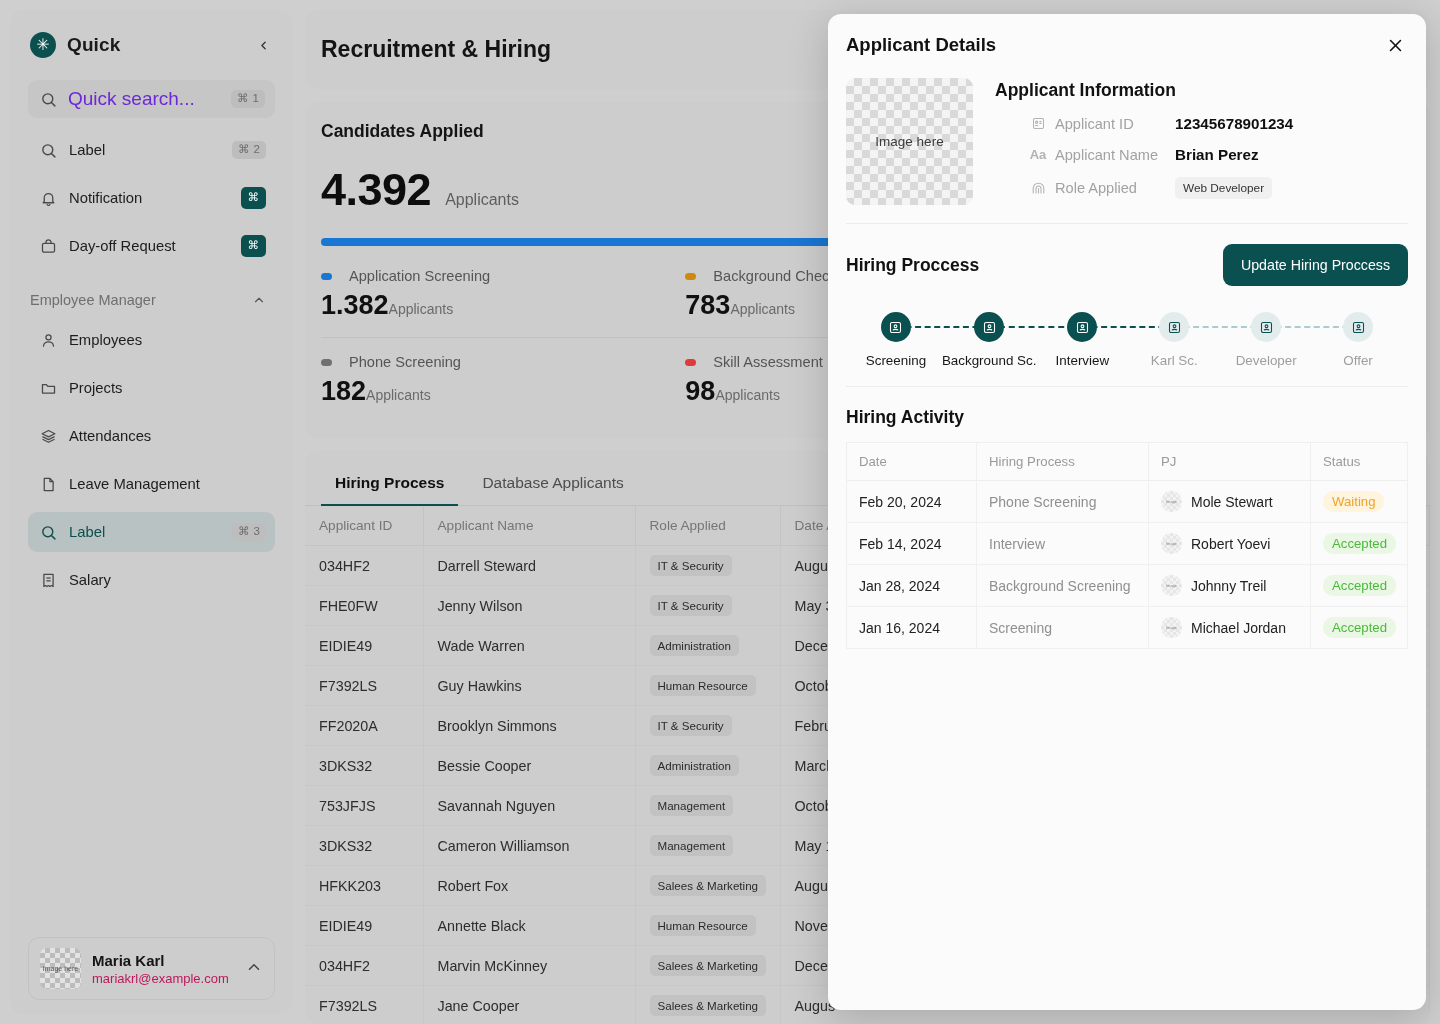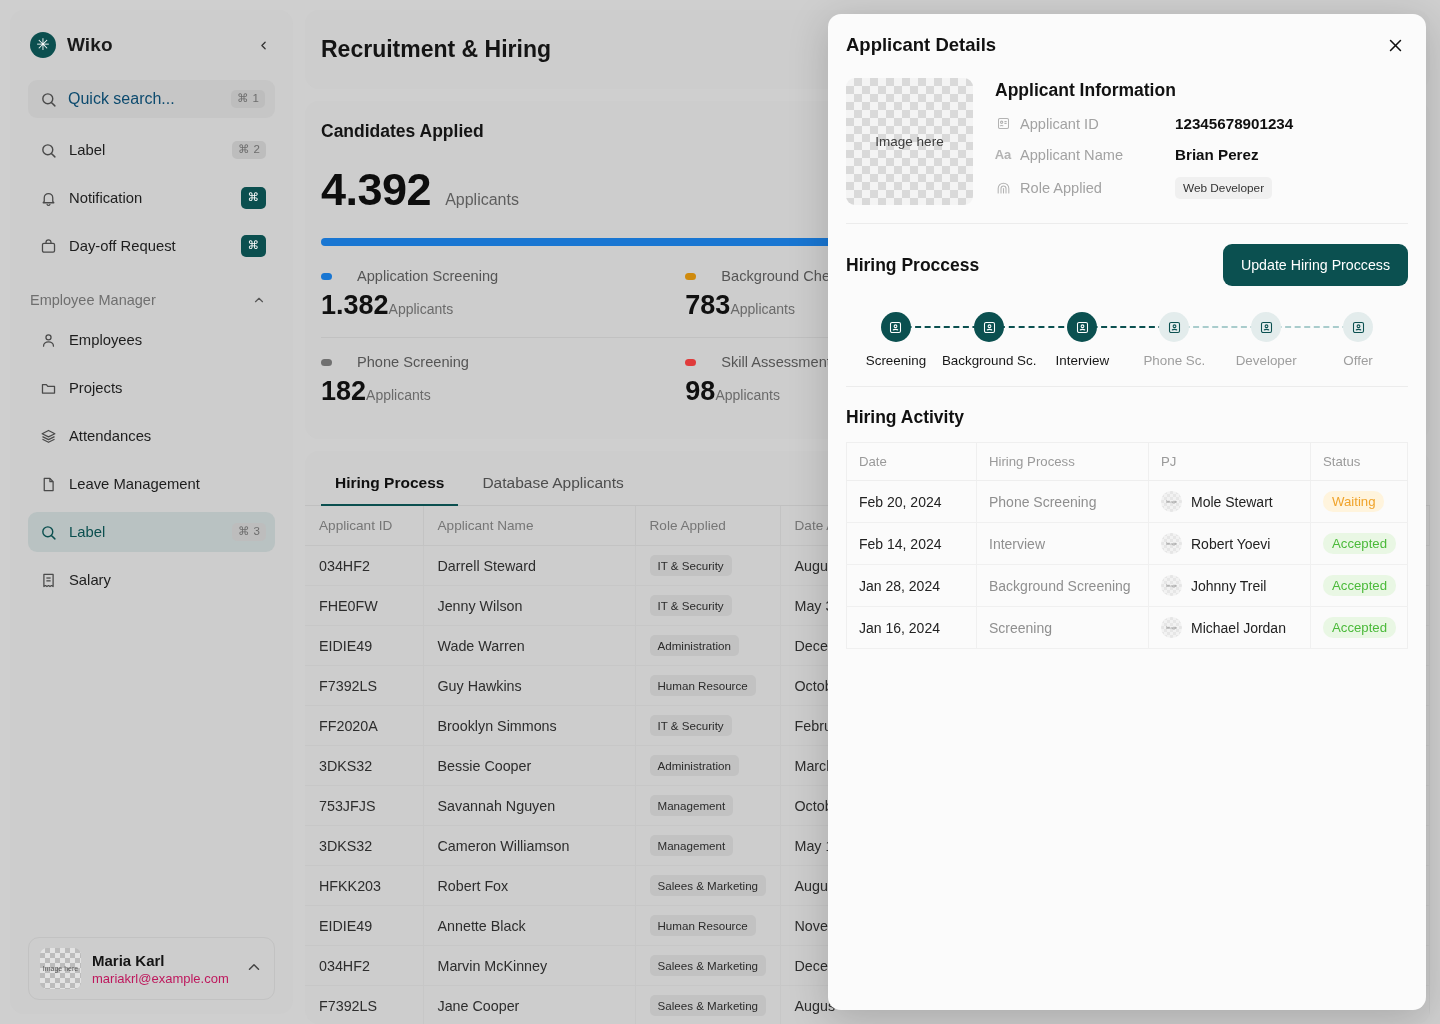--- a/index.html
+++ b/index.html
@@ -30,21 +30,21 @@
     margin-left: auto; width: 20px; height: 20px; color: #333;
     display: flex; align-items: center; justify-content: center;
   }
   .collapse-btn svg { width: 13px; height: 13px; }
 
   .search-box {
     margin-top: 22px; height: 38px; border-radius: 9px;
     background: #c6c6c6; display: flex; align-items: center; gap: 11px;
     padding: 0 10px 0 11px;
   }
-  .search-box .ph { font-size: 16px; color: #0c4a6e; flex: 1; }
+  .search-box .ph { font-size: 19px; color: #6d28d9; flex: 1; }
 
   .kbd {
     font-size: 11.5px; color: #6d6d6d; background: #bdbdbd;
     border-radius: 5px; padding: 3px 6px; display: inline-flex;
     align-items: center; gap: 4px; line-height: 1; white-space: nowrap;
   }
   .kbd.dark { background: #0b4f4f; color: #ffffff; padding: 5px 7px; }
 
   .nav { margin-top: 4px; display: flex; flex-direction: column; }
   .nav-item {
@@ -96,21 +96,21 @@
   .big-row { display: flex; align-items: baseline; gap: 14px; margin-top: 22px; }
   .big-num { font-size: 45px; font-weight: 700; color: #0d0d0d; letter-spacing: -.5px; }
   .big-unit { font-size: 16px; color: #5e5e5e; }
 
   .bar { display: flex; gap: 4px; height: 8px; margin-top: 22px; }
   .bar span { border-radius: 4px; display: block; height: 8px; }
 
   .grid { margin-top: 22px; display: grid; grid-template-columns: repeat(3, 1fr); }
   .cell { padding: 0 0 16px 0; }
   .cell.bot { padding-top: 16px; border-top: 1px solid #c1c1c1; }
-  .cell-head { display: flex; align-items: center; gap: 25px; }
+  .cell-head { display: flex; align-items: center; gap: 17px; }
   .dot { width: 11px; height: 7px; border-radius: 4px; flex: none; }
   .cell-name { font-size: 14.6px; color: #555; }
   .cell-row { display: flex; align-items: baseline; margin-top: 6px; }
   .cell-num { font-size: 27px; font-weight: 600; color: #101010; }
   .cell-unit { font-size: 14px; color: #6a6a6a; }
 
   .table-panel { flex: 1; padding: 0 0 0 0; overflow: hidden; }
   .tabs { display: flex; gap: 10px; padding: 14px 16px 0 16px; border-bottom: 1px solid #c0c0c0; }
   .tab { padding: 9px 14px 13px 14px; font-size: 15.5px; color: #4d4d4d; cursor: pointer; position: relative; }
   .tab.active { color: #0f0f0f; font-weight: 600; }
@@ -155,21 +155,21 @@
     background-image:
       linear-gradient(45deg, #d9d9d9 25%, transparent 25%, transparent 75%, #d9d9d9 75%),
       linear-gradient(45deg, #d9d9d9 25%, transparent 25%, transparent 75%, #d9d9d9 75%);
     background-size: 16px 16px; background-position: 0 0, 8px 8px;
     background-color: #f4f4f4;
   }
   .info-body { flex: 1; padding-top: 2px; }
   .info-h { font-size: 17.5px; font-weight: 600; color: #111; }
   .info-row { display: flex; align-items: center; margin-top: 14px; }
   .info-k { display: flex; align-items: center; gap: 9px; width: 180px; }
-  .info-k .ik { width: 16px; height: 16px; color: #b3b3b3; display: flex; align-items: center; justify-content: center; }
+  .info-k .ik { width: 16px; height: 16px; color: #b3b3b3; display: flex; align-items: center; justify-content: center; margin-left: 35px; }
   .info-k .ik svg { width: 15px; height: 15px; }
   .info-k .kt { font-size: 14.6px; color: #a2a2a2; }
   .info-v { font-size: 15.2px; font-weight: 600; color: #0f0f0f; }
   .info-v.tag {
     font-weight: 400; font-size: 11.8px; background: #f0f0f0; color: #333;
     padding: 4px 8px; border-radius: 5px;
   }
 
   .proc-sec { padding: 20px 0 18px 0; border-bottom: 1px solid #ececec; }
   .proc-head { display: flex; align-items: center; }
@@ -227,21 +227,21 @@
   .badge.accepted { background: #e9f7e4; color: #4bba3a; }
 </style>
 </head>
 <body>
 
 <div class="app">
 
   <aside class="sidebar">
     <div class="brand-row">
       <div class="brand-logo">✳</div>
-      <div class="brand-name">Wiko</div>
+      <div class="brand-name">Quick</div>
       <div class="collapse-btn">
         <svg viewBox="0 0 24 24" fill="none" stroke="currentColor" stroke-width="2.4" stroke-linecap="round" stroke-linejoin="round">
             <polyline points="15 18 9 12 15 6"></polyline>
           </svg>
       </div>
     </div>
 
     <div class="search-box">
       <span class="ico">
         <svg viewBox="0 0 24 24" fill="none" stroke="currentColor" stroke-width="2" stroke-linecap="round">
@@ -643,21 +643,21 @@
           </div>
           <div class="step idle">
             <span class="line" style="border-top-color: rgb(169, 204, 204);"></span>
             <span class="step-ico">
               <svg viewBox="0 0 24 24" fill="none" stroke="currentColor" stroke-width="1.7" stroke-linejoin="round">
                 <rect x="4" y="4" width="16" height="16" rx="2.5"></rect>
                 <circle cx="12" cy="10" r="2.2"></circle>
                 <path d="M8 16.5c1-2 7-2 8 0"></path>
               </svg>
             </span>
-            <span class="step-lbl">Phone Sc.</span>
+            <span class="step-lbl">Karl Sc.</span>
           </div>
           <div class="step idle">
             <span class="line" style="border-top-color: rgb(169, 204, 204);"></span>
             <span class="step-ico">
               <svg viewBox="0 0 24 24" fill="none" stroke="currentColor" stroke-width="1.7" stroke-linejoin="round">
                 <rect x="4" y="4" width="16" height="16" rx="2.5"></rect>
                 <circle cx="12" cy="10" r="2.2"></circle>
                 <path d="M8 16.5c1-2 7-2 8 0"></path>
               </svg>
             </span>

